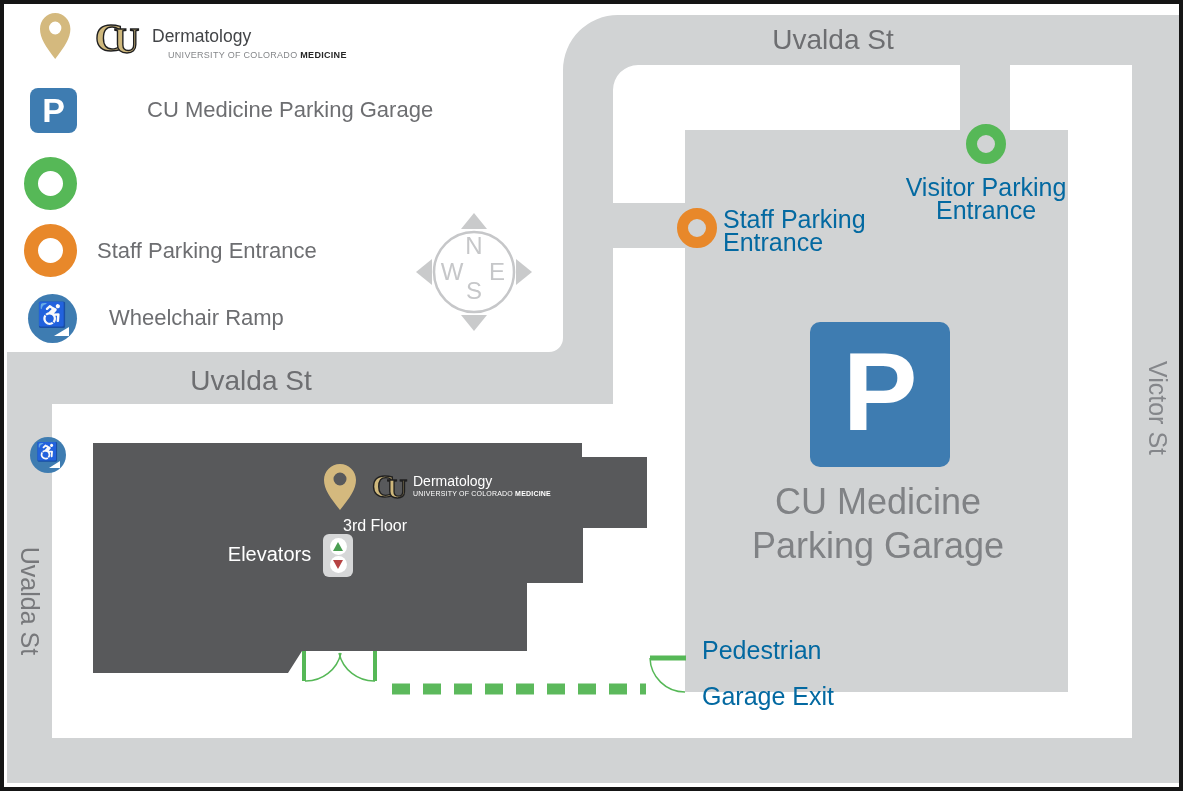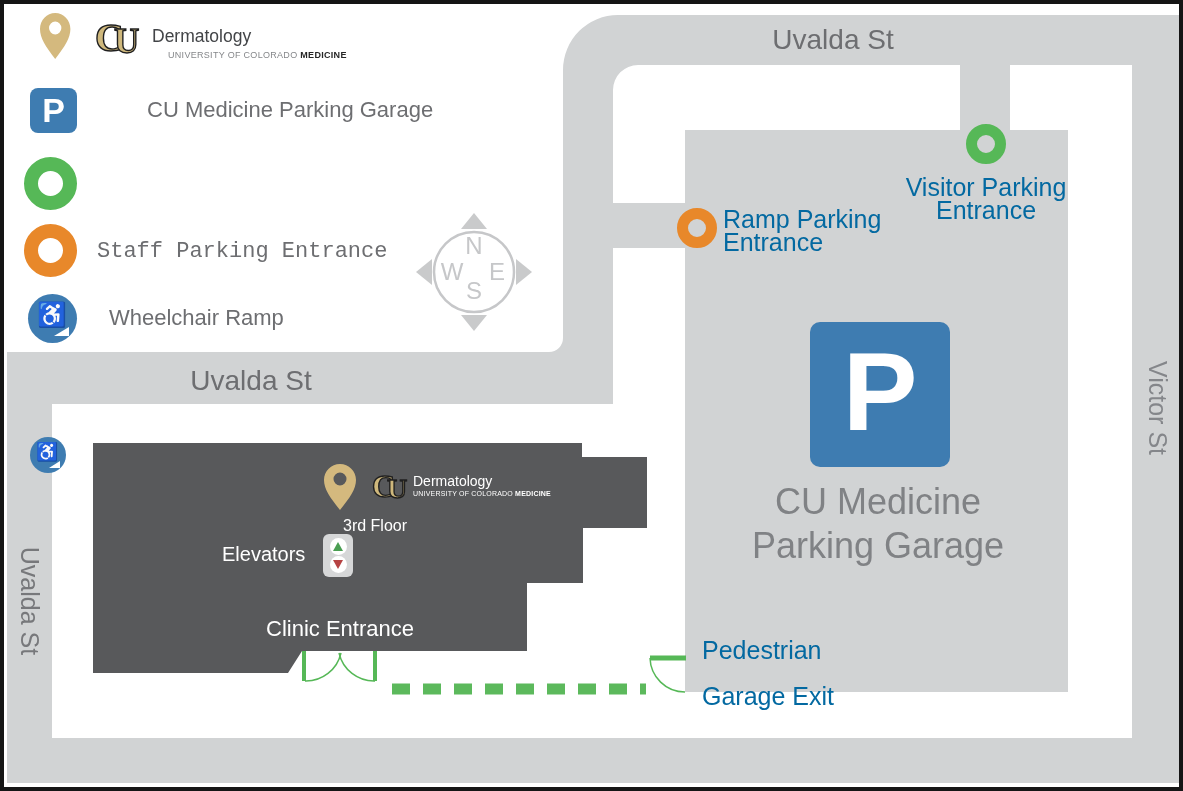--- a/index.html
+++ b/index.html
@@ -99,21 +99,21 @@
   </div>
 
   <div class="icon-psign" style="left:30px;top:88px;width:47px;height:45px;font-size:34px;">
     <span>P</span>
   </div>
   <div class="lbl legend-label vctr" style="left:111px;top:110px;margin-left:36px;">CU Medicine Parking Garage</div>
 
   <div class="ring green" style="left:24px;top:157px;"></div>
 
   <div class="ring orange" style="left:24px;top:224px;"></div>
-  <div class="lbl legend-label vctr" style="left:97px;top:251px;font-family:Liberation Mono, monospace;">Staff Parking Entrance</div>
+  <div class="lbl legend-label vctr" style="left:97px;top:251px;">Staff Parking Entrance</div>
 
   <div class="wheel" style="left:28px;top:294px;width:49px;height:49px;">
     <span class="glyph" style="font-size:24px;">♿</span>
     <span class="wedge" style="bottom:7px;right:8px;border-bottom:9px solid #fff;border-left:15px solid transparent;"></span>
   </div>
   <div class="lbl legend-label vctr" style="left:109px;top:318px;">Wheelchair Ramp</div>
 
   <div class="lbl street ctr" style="left:833px;top:40px;">Uvalda St</div>
   <div class="lbl street ctr" style="left:251px;top:381px;">Uvalda St</div>
   <div class="lbl street-rot rot" style="left:29px;top:601px;">Uvalda St</div>
@@ -125,47 +125,46 @@
   <div class="lbl compass-letter ctr" style="left:474px;top:291px;">S</div>
 
   <div class="icon-psign" style="left:810px;top:322px;width:140px;height:139px;font-size:112px;border-radius:10px;padding-bottom:6px;">
     <span>P</span>
   </div>
   <div class="lbl ctr" style="left:878px;top:546px;font-size:36px;color:#808285;">Parking Garage</div>
   <div class="lbl ctr" style="left:878px;top:502px;font-size:36px;color:#808285;">CU Medicine</div>
 
   <div class="lbl ann ctr" style="left:986px;top:187px;">Visitor Parking</div>
   <div class="lbl ann ctr" style="left:986px;top:210px;">Entrance</div>
-  <div class="lbl ann vctr" style="left:723px;top:219px;">Ramp Parking</div>
+  <div class="lbl ann vctr" style="left:723px;top:219px;">Staff Parking</div>
   <div class="lbl ann vctr" style="left:723px;top:242px;">Entrance</div>
   <div class="lbl ann vctr" style="left:702px;top:650px;">Pedestrian</div>
   <div class="lbl ann vctr" style="left:702px;top:696px;">Garage Exit</div>
 
   <div class="lbl white ctr" style="left:339px;top:526px;font-size:16px;margin-left:36px;">3rd Floor</div>
   <div class="cu-logo" style="left:372px;top:468px;width:40px;height:40px;font-size:32px;">
     <span style="left:0;top:2px;">C</span>
     <span style="left:15px;top:7px;font-size:28px;">U</span>
   </div>
   <div class="lbl white vctr" style="left:413px;top:481px;font-size:14px;">Dermatology</div>
   <div class="lbl white vctr" style="left:413px;top:493px;font-size:7px;letter-spacing:.2px;">
     <span>UNIVERSITY OF COLORADO</span>
     <span style="font-weight:700;">MEDICINE</span>
   </div>
 
-  <div class="lbl white" style="left:222px;top:554px;width:95px;text-align:left;font-size:20px;transform:translateY(-50%);">Elevators</div>
+  <div class="lbl white" style="left:222px;top:554px;width:95px;text-align:center;font-size:20px;transform:translateY(-50%);">Elevators</div>
   <div class="elev-panel">
     <div class="elev-circle" style="top:4px;">
         <div class="tri-up"></div>
       </div>
     <div class="elev-circle" style="top:22px;">
         <div class="tri-down"></div>
       </div>
   </div>
 
-  <div class="lbl white ctr" style="left:340px;top:629px;font-size:22px;">Clinic Entrance</div>
 
   <div class="wheel" style="left:30px;top:437px;width:36px;height:36px;">
     <span class="glyph" style="font-size:18px;">♿</span>
     <span class="wedge" style="bottom:5px;right:6px;border-bottom:7px solid #fff;border-left:11px solid transparent;"></span>
   </div>
 
   <div id="border-overlay"></div>
 </div>
 
 </body></html>

